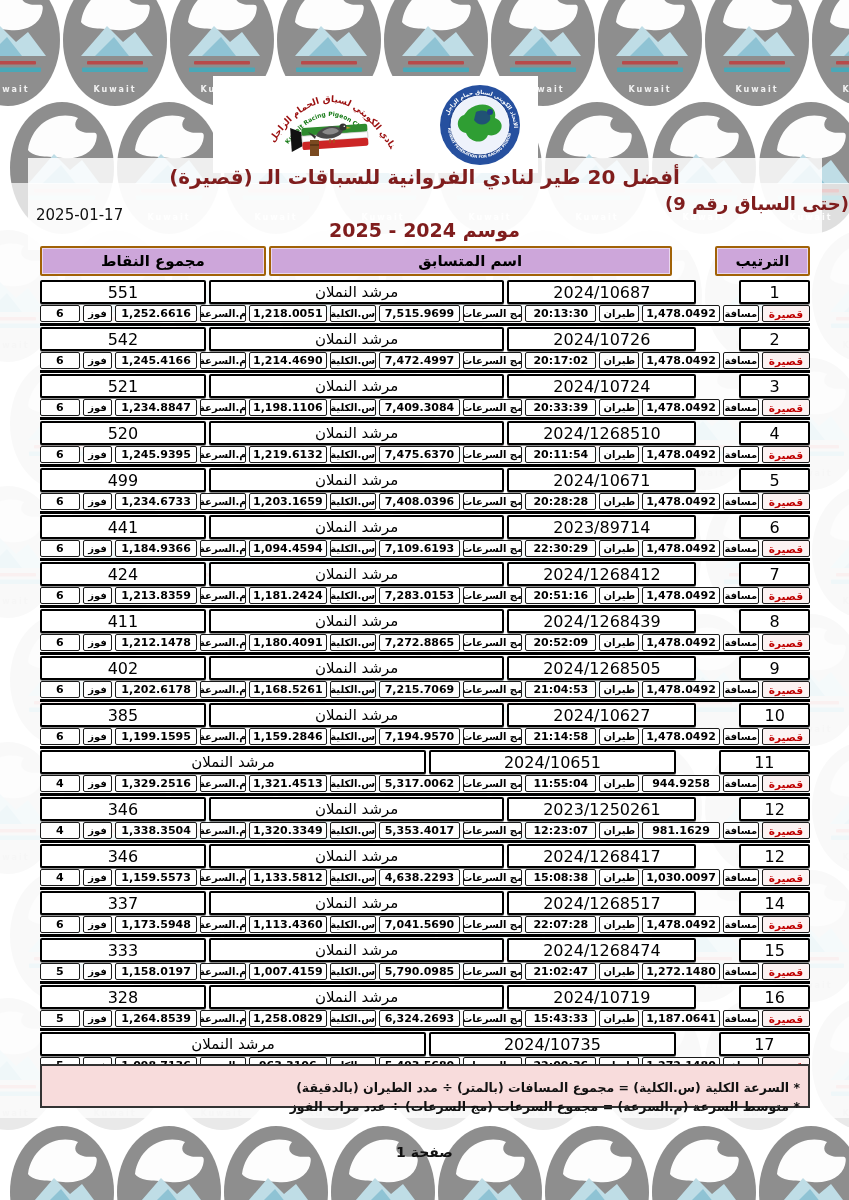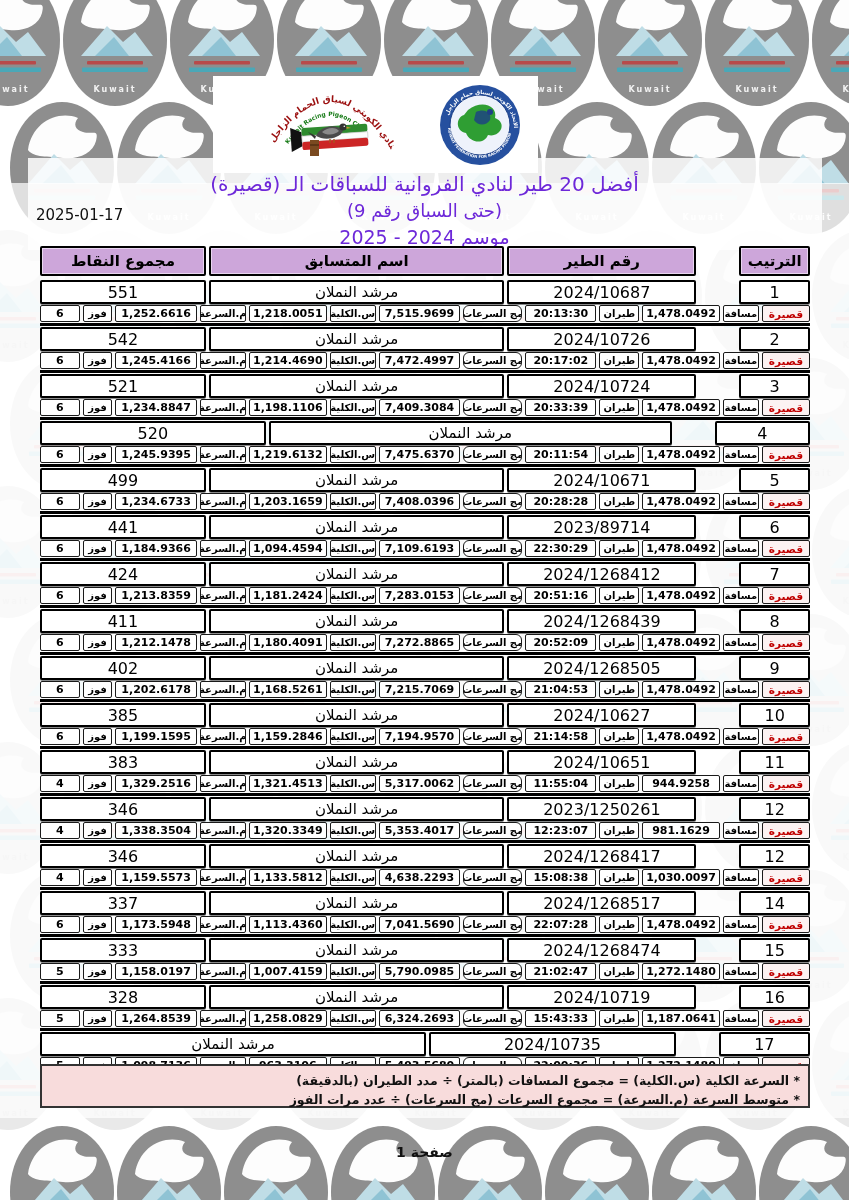--- a/index.html
+++ b/index.html
@@ -1,50 +1,50 @@
 <!DOCTYPE html>
 <html lang="ar"><head>
 <meta charset="utf-8">
 <style>
   html,body{margin:0;padding:0;background:#fff;}
   .page{position:relative;width:849px;height:1200px;overflow:hidden;background:#fff;
         font-family:"DejaVu Sans",sans-serif;}
   .wm{position:absolute;left:0;top:0;z-index:0;}
   .logos{position:absolute;left:222px;top:78px;z-index:3;}
   .date{position:absolute;left:36px;top:206px;z-index:4;font-size:15px;color:#111;direction:ltr;}
-  .titleblk{position:absolute;left:0;top:170px;width:100%;z-index:4;text-align:center;
-            color:#6d28d9;font-weight:normal;direction:rtl;}
+  .titleblk{position:absolute;left:0;top:163px;width:100%;z-index:4;text-align:center;
+            color:#7f1d1d;font-weight:bold;direction:rtl;}
   .t1{font-size:20px;line-height:28px;}
-  .t2{font-size:18px;line-height:26px;}
+  .t2{font-size:18px;line-height:26px;text-align:right;}
   .t3{font-size:19px;line-height:26px;}
   .tbl{position:absolute;left:40px;top:246px;width:770px;z-index:4;direction:rtl;}
   .hrow{display:flex;gap:3px;height:30px;margin-bottom:4px;}
-  .hcell{flex-basis:0;background:#cda6da;border:2px solid #000000;border-radius:2px;
+  .hcell{flex-basis:0;background:#cda6da;border:2px solid #a16207;border-radius:2px;
          display:flex;align-items:center;justify-content:center;
          font-size:15px;font-weight:bold;color:#000;box-sizing:border-box;
          box-shadow:inset 0 0 0 1px #e9d6f0;}
   .c-rank{flex-grow:72;margin-left:40px;} .c-pigeon{flex-grow:200;} .c-name{flex-grow:315;} .c-points{flex-grow:175;}
   .entry{border-bottom:3px solid #000;margin-bottom:1px;padding-bottom:1px;}
   .mrow{display:flex;gap:3px;height:24px;margin-bottom:1px;}
   .mcell{flex-basis:0;background:#fff;border:2px solid #000;border-radius:2px;
          box-sizing:border-box;display:flex;align-items:center;justify-content:center;
          font-size:16px;color:#000;box-shadow:0 1px 0 rgba(0,0,0,.45);white-space:nowrap;overflow:hidden;}
   .mcell.c-name{font-size:15px;font-weight:500;}
   .drow{display:flex;gap:3px;height:17px;}
   .dcell{flex-basis:0;background:#fff;border:1.5px solid #1a1a1a;border-radius:2px;
          box-sizing:border-box;display:flex;align-items:center;justify-content:center;
          font-size:10px;font-weight:bold;color:#000;white-space:nowrap;overflow:hidden;}
   .dval{font-size:11px;}
   .dcat{color:#c00000;background:#fcf2f2;font-size:10.5px;}
   .g50{flex-grow:50;} .g37{flex-grow:37;} .g82{flex-grow:82;} .g41{flex-grow:41;}
-  .g75{flex-grow:75;} .g62{flex-grow:62;border-radius:6px;} .g86{flex-grow:86;} .g48{flex-grow:48;}
+  .g75{flex-grow:75;} .g62{flex-grow:62;} .g86{flex-grow:86;} .g48{flex-grow:48;}
   .g30{flex-grow:30;}
   .notes{position:absolute;left:40px;top:1064px;width:770px;height:44px;z-index:4;
          background:#f8dcdc;border:2px solid #333;box-sizing:border-box;direction:rtl;
-         padding:5px 8px;font-size:12.5px;font-weight:bold;color:#111;line-height:19px;}
+         padding:12px 8px;font-size:12.5px;font-weight:bold;color:#111;line-height:19px;}
   .pageno{position:absolute;left:0;top:1144px;width:100%;z-index:4;text-align:center;
           font-size:14px;font-weight:bold;color:#111;direction:rtl;}
 </style>
 </head>
 <body>
 
 <div class="page">
 
   <svg class="wm" id="wm" width="849" height="1200" viewBox="0 0 849 1200">
       <g transform="translate(8,40)">
@@ -918,21 +918,20 @@
 
   <div class="titleblk">
     <div class="t1">أفضل 20 طير لنادي الفروانية للسباقات الـ (قصيرة)</div>
     <div class="t2">(حتى السباق رقم 9)</div>
     <div class="t3">موسم 2024‏ - 2025</div>
   </div>
 
   <div class="tbl">
     <div class="hrow">
       <div class="hcell c-rank">الترتيب</div>
-      <div class="hcell c-pigeon">رقم الطير</div>
       <div class="hcell c-name">اسم المتسابق</div>
       <div class="hcell c-points">مجموع النقاط</div>
     </div>
     <div id="entries">
   <div class="entry">
     <div class="mrow">
       <div class="mcell c-rank">1</div>
       <div class="mcell c-pigeon">2024/10687</div>
       <div class="mcell c-name">مرشد النملان</div>
       <div class="mcell c-points">551</div>
@@ -998,20 +997,21 @@
       <div class="dcell g48">م.السرعة</div>
       <div class="dcell dval g86">1,234.8847</div>
       <div class="dcell g30">فوز</div>
       <div class="dcell dval g41">6</div>
     </div>
   </div>
 
   <div class="entry">
     <div class="mrow">
       <div class="mcell c-rank">4</div>
+      <div class="mcell c-pigeon">2024/1268510</div>
       <div class="mcell c-name">مرشد النملان</div>
       <div class="mcell c-points">520</div>
     </div>
     <div class="drow">
       <div class="dcell dcat g50">قصيرة</div>
       <div class="dcell g37">مسافة</div>
       <div class="dcell dval g82">1,478.0492</div>
       <div class="dcell g41">طيران</div>
       <div class="dcell dval g75">20:11:54</div>
       <div class="dcell g62">مج السرعات</div>
@@ -1167,21 +1167,20 @@
       <div class="dcell g30">فوز</div>
       <div class="dcell dval g41">6</div>
     </div>
   </div>
 
   <div class="entry">
     <div class="mrow">
       <div class="mcell c-rank">11</div>
       <div class="mcell c-pigeon">2024/10651</div>
       <div class="mcell c-name">مرشد النملان</div>
-      <div class="mcell c-points">383</div>
     </div>
     <div class="drow">
       <div class="dcell dcat g50">قصيرة</div>
       <div class="dcell g37">مسافة</div>
       <div class="dcell dval g82">944.9258</div>
       <div class="dcell g41">طيران</div>
       <div class="dcell dval g75">11:55:04</div>
       <div class="dcell g62">مج السرعات</div>
       <div class="dcell dval g86">5,317.0062</div>
       <div class="dcell g48">س.الكلية</div>

